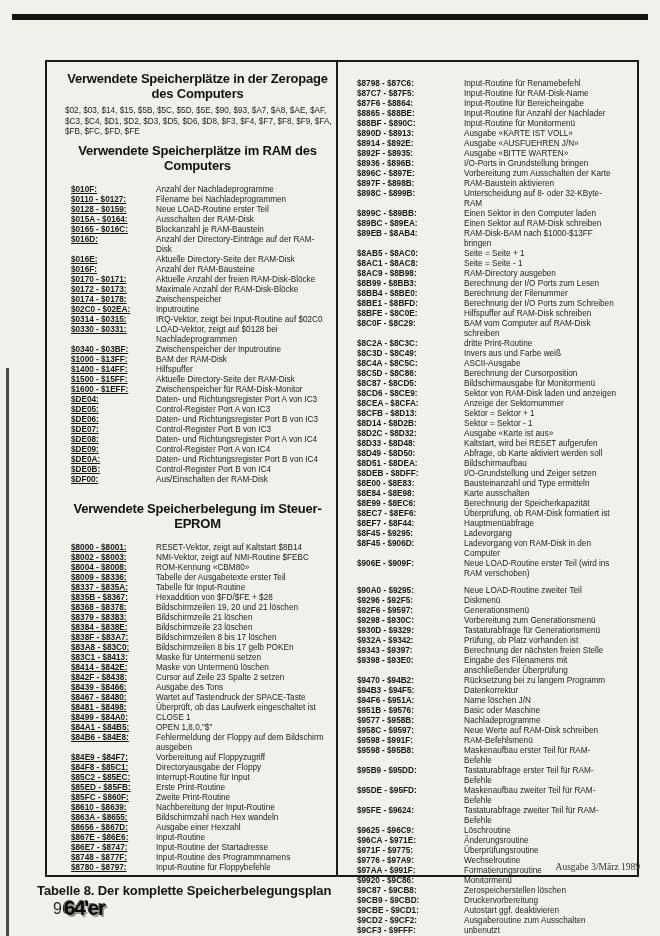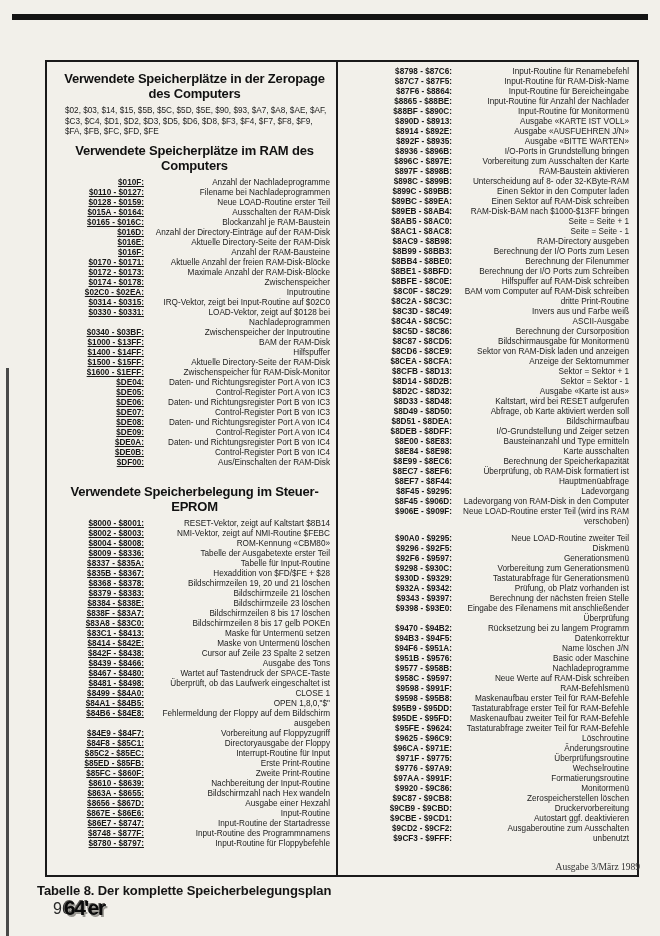--- a/index.html
+++ b/index.html
@@ -9,30 +9,30 @@
     background:#f2f0ea;color:#1d1d1d;
     font-family:"Liberation Sans", sans-serif;
   }
   .top-rule{position:absolute;left:12px;top:14px;width:636px;height:6px;background:#141414;}
   .scan-edge{position:absolute;left:6px;top:368px;width:3px;height:568px;background:#2b2b2b;opacity:.85;}
   .table-box{
     position:absolute;left:45px;top:60px;width:594px;height:817px;
     border:2px solid #1a1a1a;box-sizing:border-box;display:flex;
   }
   .col{box-sizing:border-box;}
-  .col-left{width:291px;border-right:2px solid #1a1a1a;padding:4px 6px 0 12px;}
+  .col-left{width:291px;border-right:2px solid #1a1a1a;padding:4px 0 0 12px;}
   .col-right{flex:1;padding:5px 8px 0 7px;}
   .section-title{
     font-weight:bold;font-size:13px;line-height:15px;text-align:center;
     margin:5px 2px 5px 2px;letter-spacing:-0.2px;color:#111;
   }
   .zeropage-addrs{
     font-size:8.2px;line-height:10.6px;margin:0 0 3px 6px;color:#222;
   }
-  .rows{margin:0;text-align:right;}
+  .rows{margin:12px;}
   .row{display:flex;font-size:8.2px;line-height:10px;}
   .row.gap{margin-top:7px;}
   .addr{flex:none;font-weight:bold;color:#161616;white-space:nowrap;}
   .col-left .addr{width:85px;text-decoration:underline;}
   .col-right .addr{width:107px;}
   .desc{flex:1;color:#222;}
   .eprom-title{margin-top:16px;}
   .caption{
     position:absolute;left:37px;top:883px;font-size:13px;font-weight:bold;
     letter-spacing:-0.1px;color:#141414;

